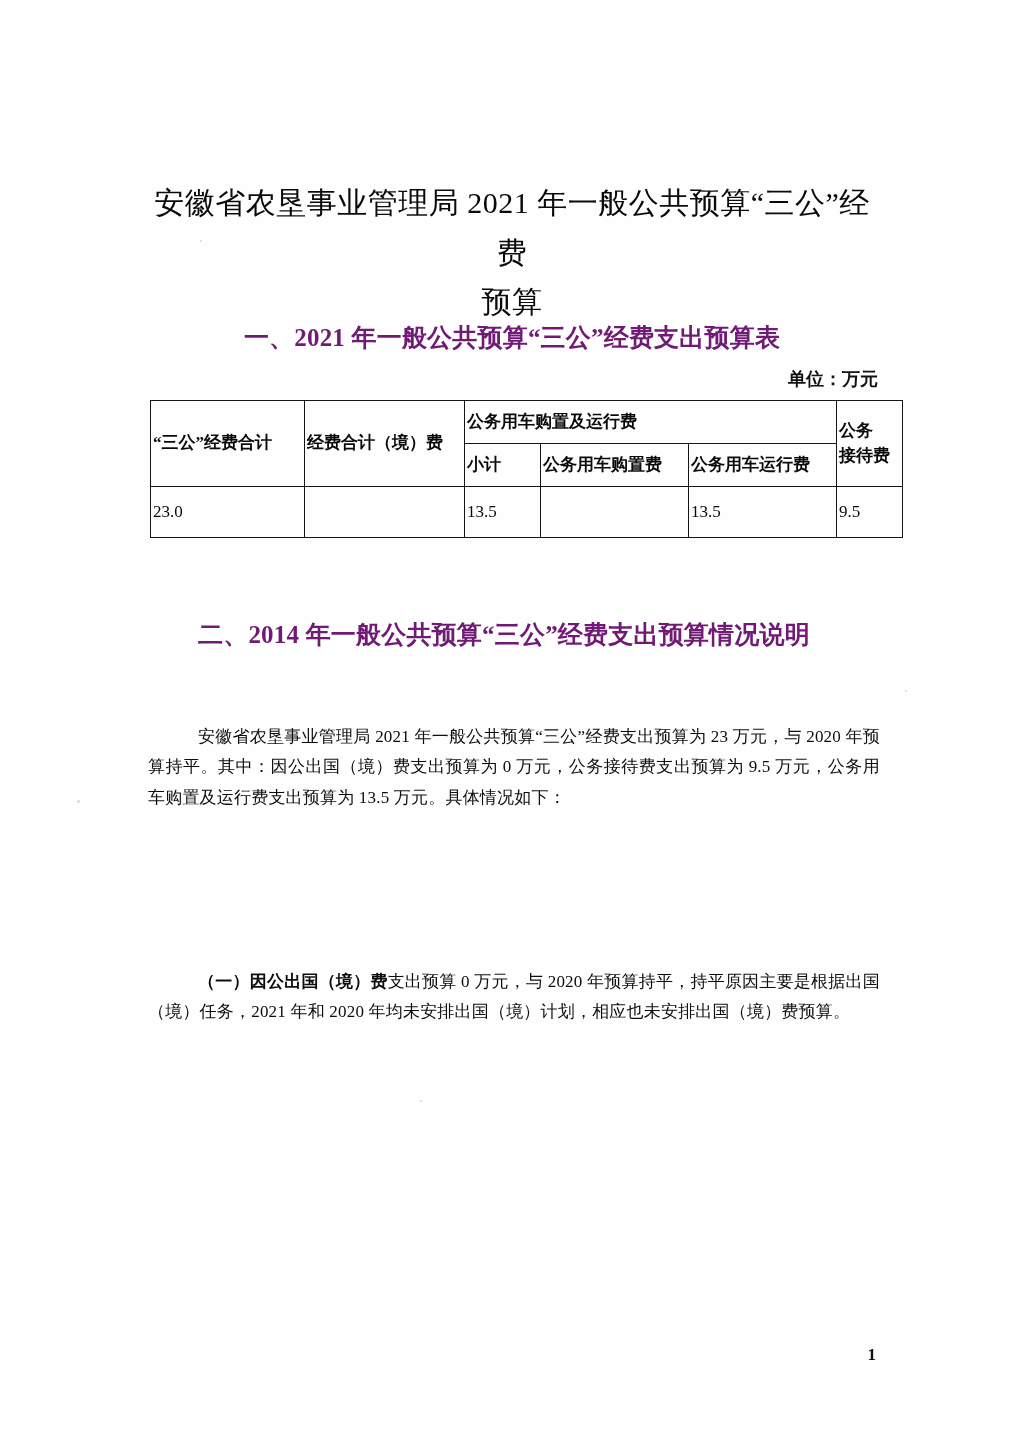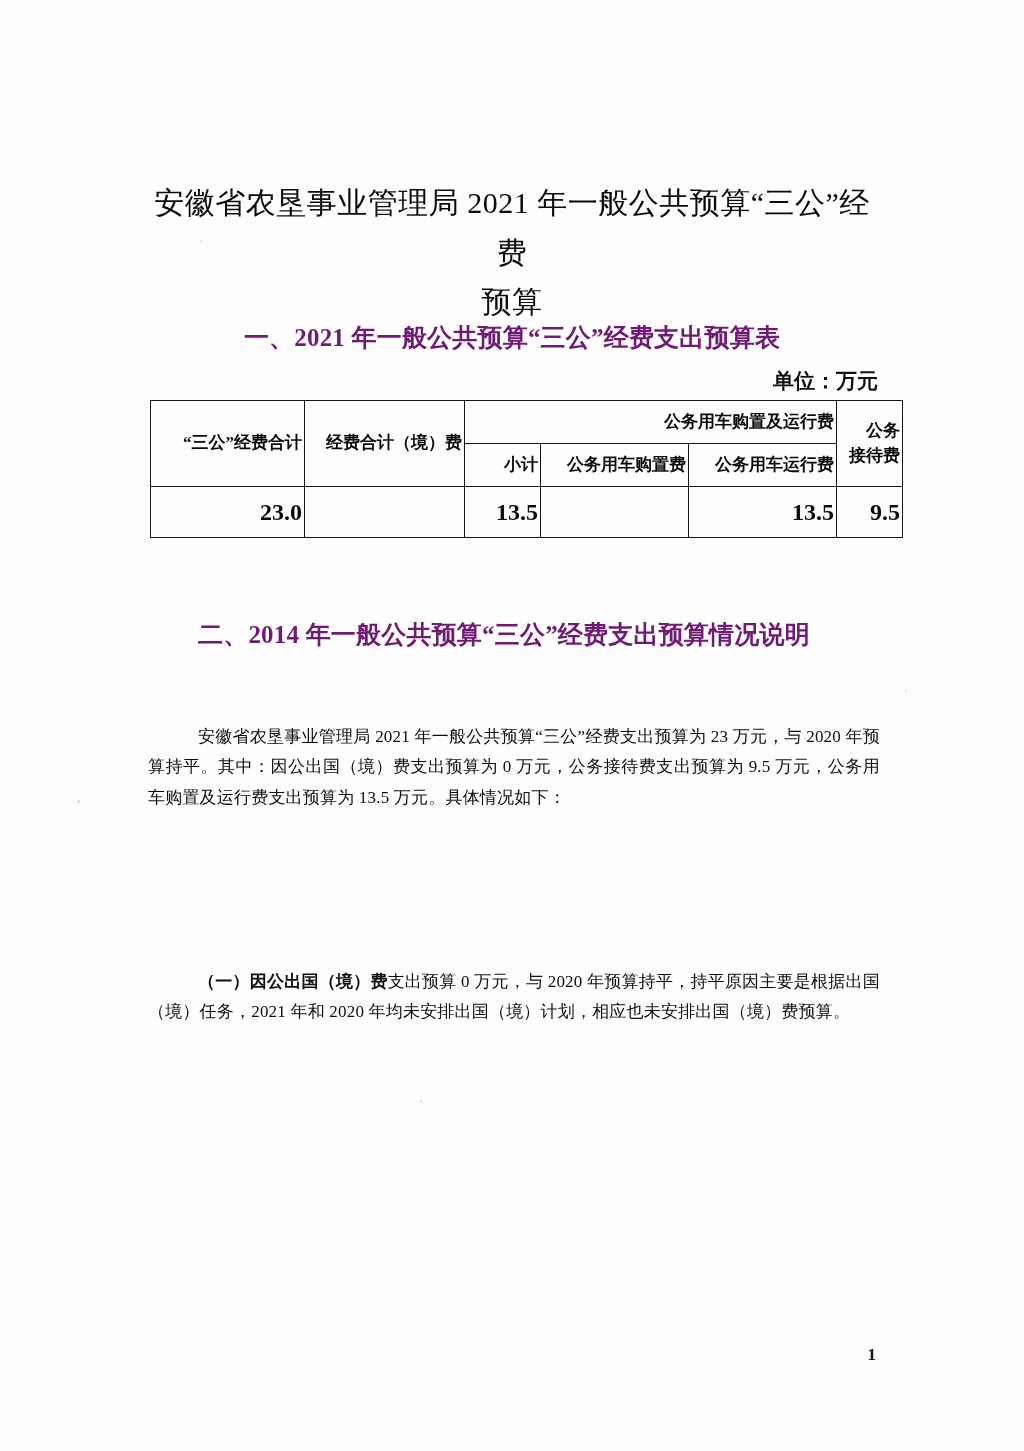--- a/index.html
+++ b/index.html
@@ -60,51 +60,51 @@
     text-indent: 50px;
   }
 
   
   .unit-line {
     position: absolute;
     left: 148px;
     top: 367px;
     width: 730px;
     text-align: right;
-    font-size: 21px;
+    font-size: 18px;
     font-weight: bold;
     color: #111;
   }
 
   
   .budget-table {
     position: absolute;
     left: 150px;
     top: 400px;
     width: 726px;
     border-collapse: collapse;
     table-layout: fixed;
     font-size: 17px;
     color: #0a0a0a;
   }
   .budget-table th,
   .budget-table td {
     border: 1.6px solid #151515;
-    text-align: right;
+    text-align: left;
     vertical-align: middle;
     padding: 3px 2px;
     font-weight: bold;
     line-height: 1.45;
   }
   .budget-table thead th { height: 36px; }
   .budget-table .hdr-tall { height: 78px; }
   .budget-table tbody td {
     height: 44px;
-    font-weight: bold;
-    font-size: 24px;
+    font-weight: normal;
+    font-size: 17px;
   }
   .col-a { width: 154px; }
   .col-b { width: 160px; }
   .col-c { width: 76px; }
   .col-d { width: 148px; }
   .col-e { width: 148px; }
   .col-f { width: 66px; }
   .two-line { line-height: 1.5; }
 
   

